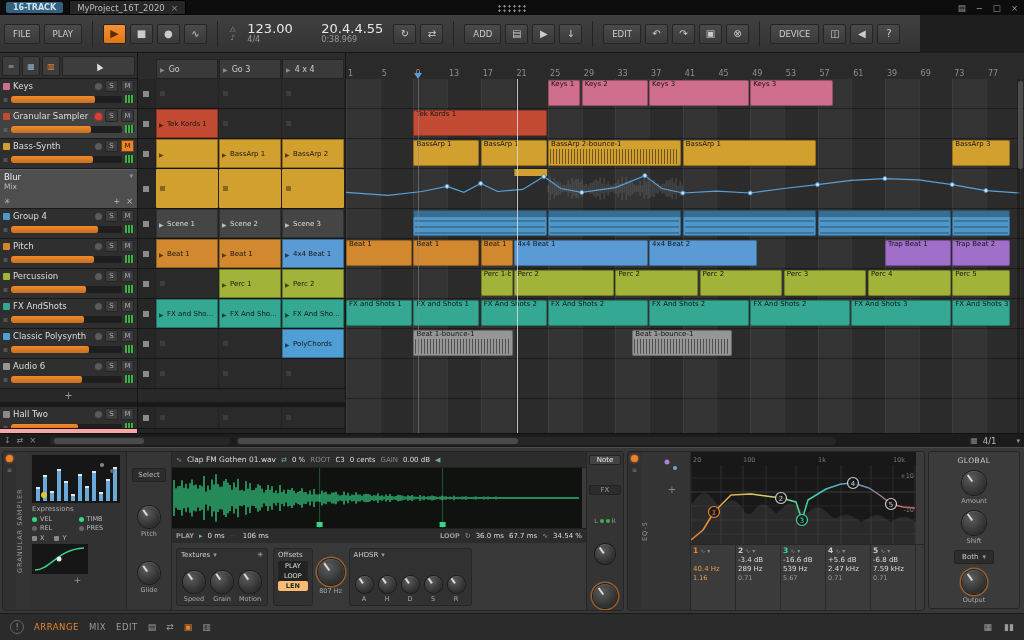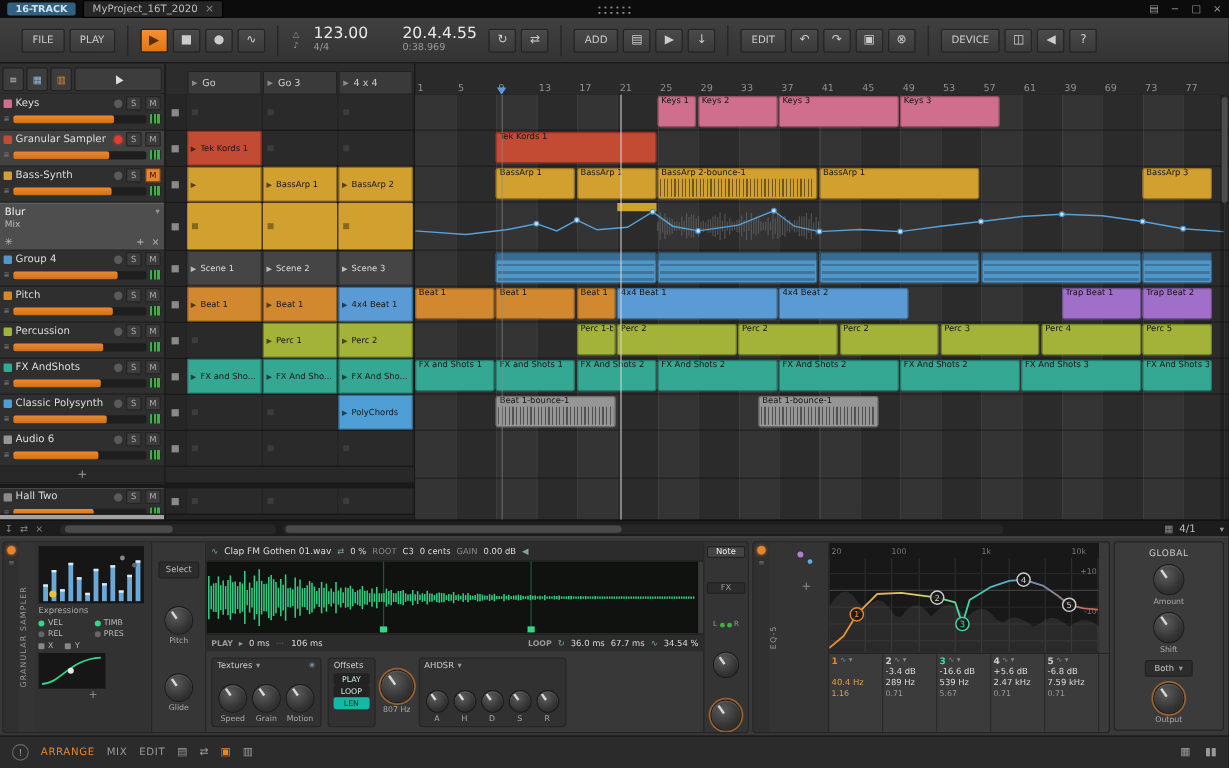--- a/index.html
+++ b/index.html
@@ -10,23 +10,23 @@
             display:flex;align-items:center;gap:6px;padding:0 6px;box-sizing:border-box}
   .tb-badge{background:#33607f;color:#cfe2ef;font-size:8px;font-weight:bold;padding:1px 7px;border-radius:2px}
   .proj-tab{display:flex;align-items:center;gap:6px;background:#262626;border:1px solid #000;
             padding:0 7px;height:13px;font-size:8.5px;color:#bbb;border-radius:2px 2px 0 0}
   .tab-close{color:#888;font-size:9px}
   .dots-logo{position:absolute;left:497px;top:4px;width:30px;height:9px;
              background-image:radial-gradient(#8a8a8a 1px,transparent 1.3px);background-size:5px 4.5px}
   .win-icons{margin-left:auto;display:flex;gap:10px;font-size:8.5px;color:#999}
   .win-icons span{cursor:default}
   
-  #toolbar{position:absolute;left:0;top:15px;width:1024px;height:38px;box-sizing:border-box;
+  #toolbar{position:absolute;left:0;top:15px;width:920px;height:38px;box-sizing:border-box;
            background:linear-gradient(#404040,#333);border-bottom:1px solid #141414;
-           display:flex;align-items:center;padding:0 18px;gap:4px}
+           display:flex;align-items:center;padding:0 4px;gap:4px}
   .tbtn{background:linear-gradient(#4a4a4a,#3a3a3a);border:1px solid #242424;border-radius:2px;
         color:#ccc;font-size:8.5px;height:20px;padding:0 8px;display:inline-flex;align-items:center;justify-content:center;
         font-family:inherit}
   .tbtn.icon{width:23px;padding:0;font-size:10px}
   .tbtn.orange{background:linear-gradient(#f49038,#e27512);color:#5a2d05;font-size:11px}
   .sep{width:1px;height:26px;background:#232323;margin:0 6px}
   .mini-ico-col{display:flex;flex-direction:column;font-size:7px;color:#999;line-height:1.2;margin:0 2px;text-align:center}
   .disp{display:flex;flex-direction:column;line-height:1.05;margin:0 6px;min-width:58px}
   .disp .big{font-size:13px;color:#e8e8e8}
   .disp .small{font-size:8px;color:#999}
@@ -41,21 +41,21 @@
   .cursorglyph{display:inline-block;transform:rotate(-28deg);font-size:9px;color:#ddd}
   #sceneHdrs{position:absolute;left:137px;top:0;width:208px;height:26px;background:#2c2c2c;border-left:1px solid #151515;
              display:flex;align-items:flex-end;padding-left:18px;box-sizing:border-box;gap:1px}
   .scn{width:62px;height:20px;background:#3a3a3a;border:1px solid #222;box-sizing:border-box;
        display:flex;align-items:center;gap:4px;padding:0 3px;font-size:8px;color:#ccc}
   .scn-play{font-size:6px;color:#8a8a8a}
   #ruler{position:absolute;left:345px;top:0;width:679px;height:26px;background:#2a2a2a;border-left:1px solid #151515;overflow:hidden}
   .tick{position:absolute;bottom:1px;font-size:8px;color:#8f8f8f}
   .rmarker{position:absolute;bottom:0;width:0;height:0;border-left:4px solid transparent;border-right:4px solid transparent;border-top:6px solid #5b9bd5}
   #rows{position:absolute;left:0;top:26px;width:1024px;height:354px}
-  #trkCol{position:absolute;left:0;top:0;width:137px;height:354px;background:#a3a3a3}
+  #trkCol{position:absolute;left:0;top:0;width:137px;height:354px;background:#fca5a5}
   #launchCol{position:absolute;left:137px;top:0;width:208px;height:354px;background:#232323;border-left:1px solid #151515;box-sizing:border-box}
   #arrCol{position:absolute;left:345px;top:0;width:679px;height:354px;border-left:1px solid #151515;box-sizing:border-box;
           background-color:#2d2d2d;
           background-image:
             repeating-linear-gradient(90deg,rgba(255,255,255,0.03) 0 33.68px,rgba(0,0,0,0.04) 33.68px 67.36px),
             repeating-linear-gradient(90deg,rgba(255,255,255,0.06) 0 1px,transparent 1px 33.68px)}
   
   .trk{box-sizing:border-box;border-bottom:1px solid #1a1a1a;padding:1px 3px;background:#2f2f2f;overflow:hidden}
   .trk.sel{background:#424242}
   .trk-l1{display:flex;align-items:center;gap:3px;height:12px}
@@ -171,21 +171,21 @@
         box-shadow:0 0 0 1px #1c1c1c,inset 0 1px 1px rgba(255,255,255,0.12);position:relative;flex:none}
   .knob::after{content:"";position:absolute;left:50%;top:8%;width:2px;height:34%;background:#d8d8d8;
                transform:translateX(-50%) rotate(-35deg);transform-origin:50% 135%}
   .k26{width:26px;height:26px}.k24{width:24px;height:24px}.k22{width:22px;height:22px}
   .k20{width:20px;height:20px}.k18{width:17px;height:17px}
   .oarc{box-shadow:0 0 0 1px #1c1c1c,0 0 0 2.5px rgba(232,132,44,0.55),inset 0 1px 1px rgba(255,255,255,0.12)}
   .offsets{background:#313131;border:1px solid #262626;border-radius:3px;padding:2px 4px;height:58px;box-sizing:border-box;
            display:flex;flex-direction:column;gap:2px}
   .off-title{font-size:7px;color:#ccc}
   .offchip{font-size:6.5px;color:#cfe8d8;background:#222;border-radius:2px;text-align:center;padding:1px 6px}
-  .offchip.on{background:#14b8a6;color:#10301e;font-weight:normal}
+  .offchip.on{background:#fdba74;color:#10301e;font-weight:bold}
   .dev-right{width:36px;flex:none;background:#343434;border-left:1px solid #262626;display:flex;flex-direction:column;
              align-items:center;gap:20px;padding:3px 0}
   .tab{width:30px;height:15px;background:#2c2c2c;border:1px solid #222;border-radius:2px;font-size:7px;color:#999;
        display:flex;align-items:center;justify-content:center}
   .tab.active{background:#444;color:#eee}
   .lr{display:flex;align-items:center;gap:2px;font-size:6px;color:#999;margin-top:2px}
   .lr-dot{width:4px;height:4px;border-radius:50%;background:#3fae46}
   
   .modslot{width:36px;flex:none;background:#343434;border-right:1px solid #262626;display:flex;flex-direction:column;
            align-items:center;gap:8px;padding-top:4px}

